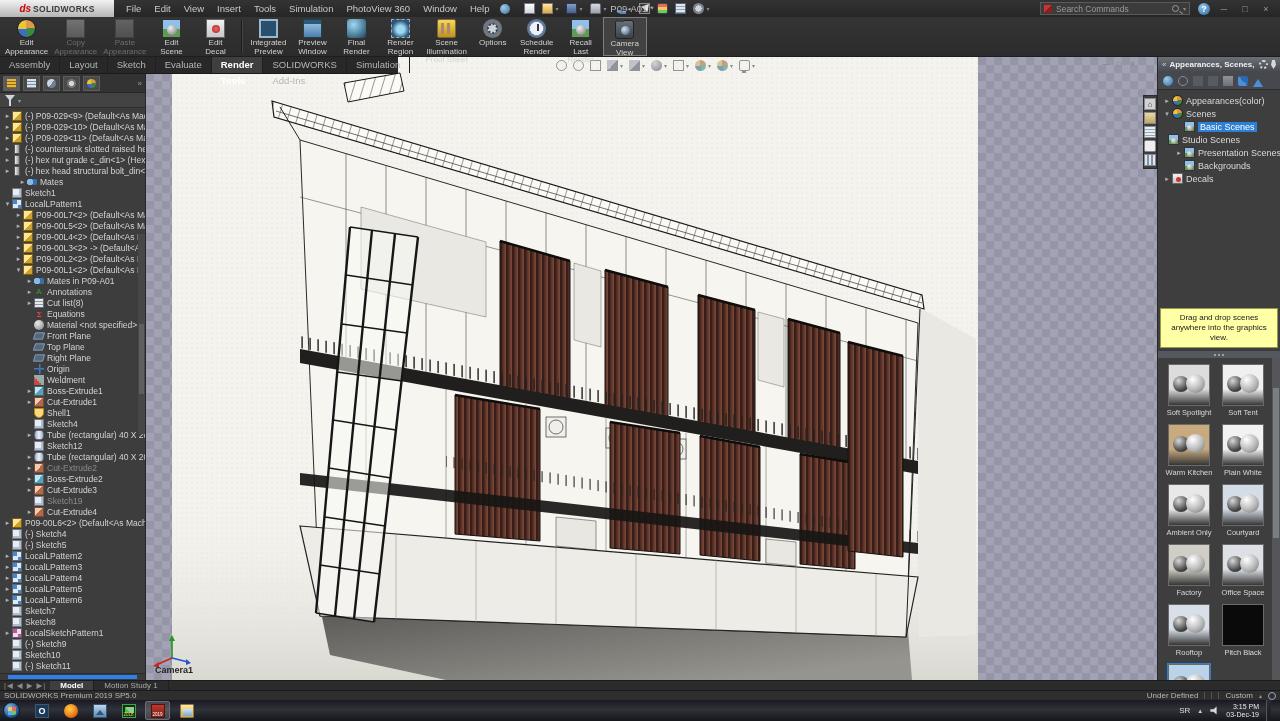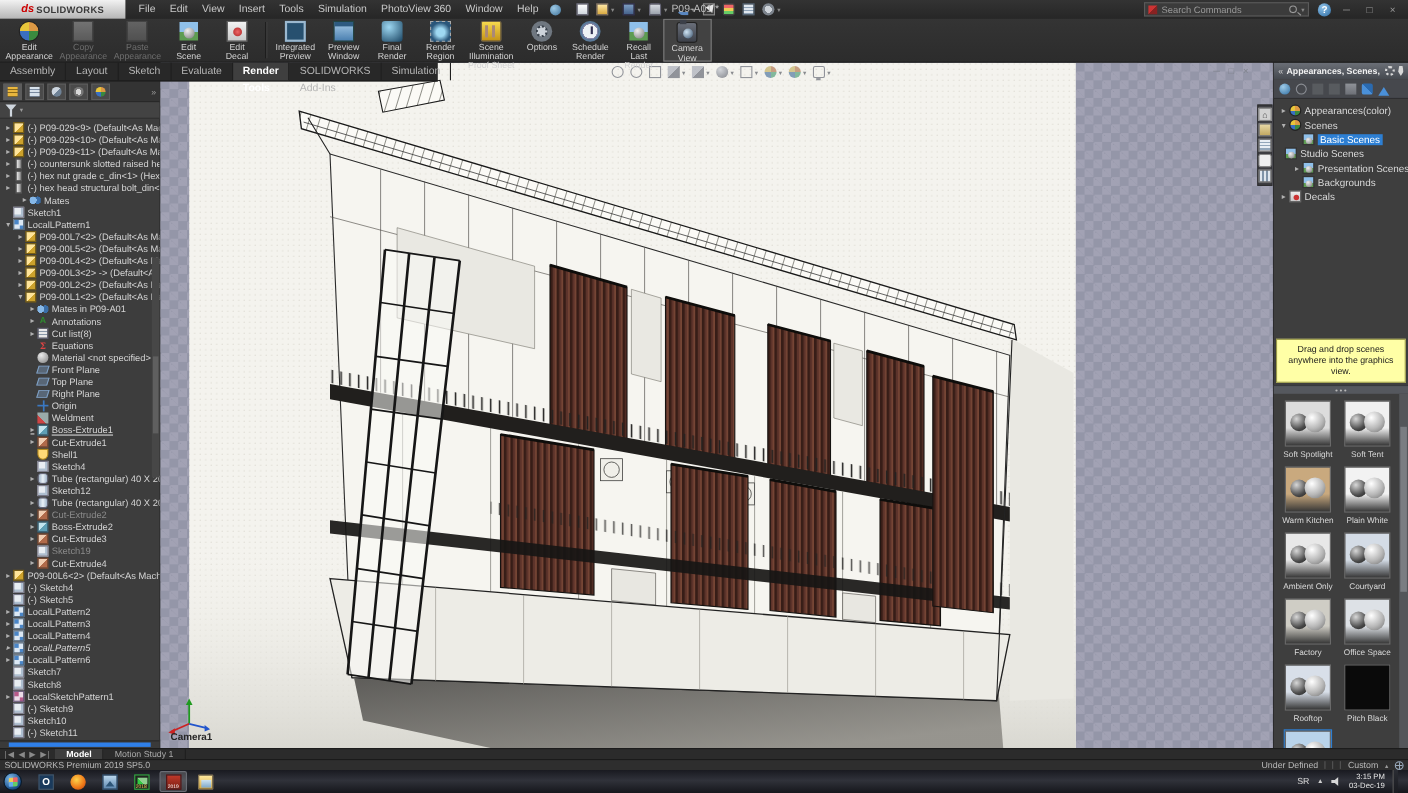--- a/index.html
+++ b/index.html
@@ -504,21 +504,21 @@
           <div class="trow" style="padding-left: 25px;">
             <span class="t-arrow"></span>
             <span class="ticon ic-origin"></span>
             <span class="tlabel">Origin</span>
           </div>
           <div class="trow" style="padding-left: 25px;">
             <span class="t-arrow"></span>
             <span class="ticon ic-weldment"></span>
             <span class="tlabel">Weldment</span>
           </div>
-          <div class="trow" style="padding-left: 25px; text-decoration: underline;">
+          <div class="trow" style="padding-left: 25px;">
             <span class="t-arrow">▸</span>
             <span class="ticon ic-boss"></span>
             <span class="tlabel">Boss-Extrude1</span>
           </div>
           <div class="trow" style="padding-left: 25px;">
             <span class="t-arrow">▸</span>
             <span class="ticon ic-cut"></span>
             <span class="tlabel">Cut-Extrude1</span>
           </div>
           <div class="trow" style="padding-left: 25px;">
@@ -594,21 +594,21 @@
           <div class="trow" style="padding-left: 3px;">
             <span class="t-arrow">▸</span>
             <span class="ticon ic-pattern"></span>
             <span class="tlabel">LocalLPattern3</span>
           </div>
           <div class="trow" style="padding-left: 3px;">
             <span class="t-arrow">▸</span>
             <span class="ticon ic-pattern"></span>
             <span class="tlabel">LocalLPattern4</span>
           </div>
-          <div class="trow" style="padding-left: 3px; font-style: italic;">
+          <div class="trow" style="padding-left: 3px;">
             <span class="t-arrow">▸</span>
             <span class="ticon ic-pattern"></span>
             <span class="tlabel">LocalLPattern5</span>
           </div>
           <div class="trow" style="padding-left: 3px;">
             <span class="t-arrow">▸</span>
             <span class="ticon ic-pattern"></span>
             <span class="tlabel">LocalLPattern6</span>
           </div>
           <div class="trow" style="padding-left: 3px;">

